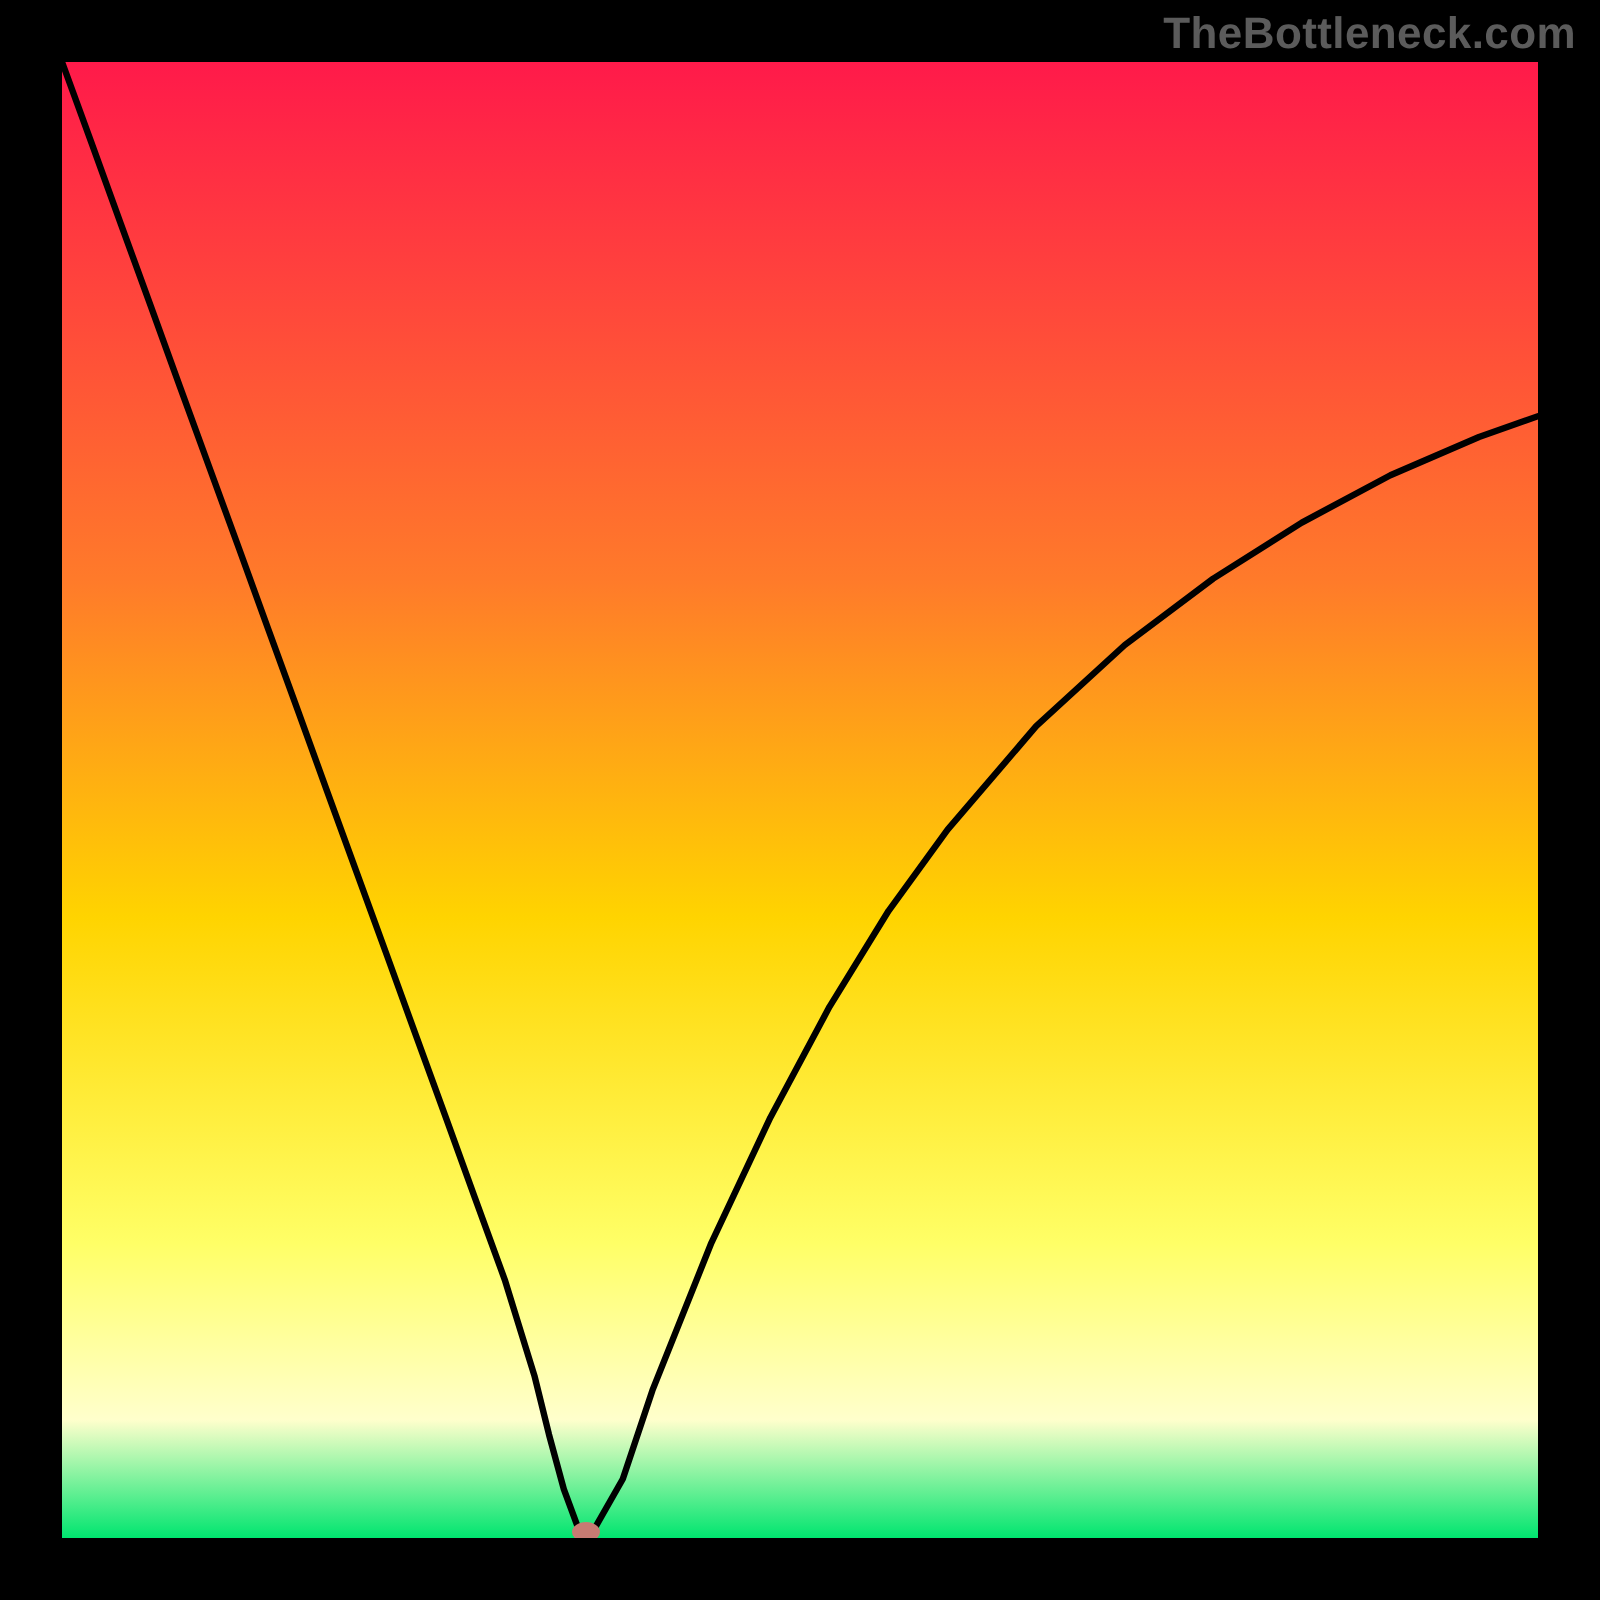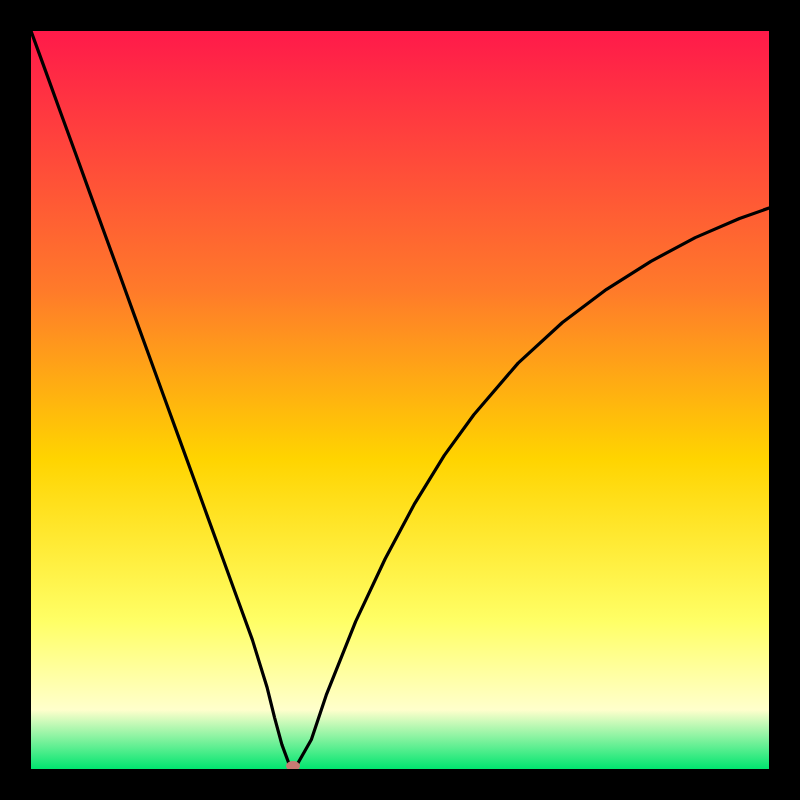--- a/index.html
+++ b/index.html
@@ -51,13 +51,14 @@
           <stop id="g3" offset="80%" stop-color="#ffff66"></stop>
           <stop id="g4" offset="92%" stop-color="#ffffcc"></stop>
           <stop id="g5" offset="100%" stop-color="#00e56f"></stop>
         </linearGradient>
       </defs>
       <rect x="0" y="0" width="738" height="738" fill="url(#bg)"></rect>
       <path id="curve" fill="none" stroke="#000000" stroke-width="3.2" stroke-linejoin="round" stroke-linecap="round" d="M0.0 0.0 L14.8 40.6 L29.5 81.2 L44.3 121.8 L59.0 162.4 L73.8 203.0 L88.6 243.5 L103.3 284.1 L118.1 324.7 L132.8 365.3 L147.6 405.9 L162.4 446.5 L177.1 487.1 L191.9 527.7 L206.6 568.3 L221.4 608.9 L236.2 656.8 L243.5 686.3 L250.9 713.6 L258.3 733.6 L265.7 734.3 L280.4 708.5 L295.2 664.2 L324.7 590.4 L354.2 527.7 L383.8 472.3 L413.3 424.4 L442.8 383.8 L487.1 332.1 L531.4 291.5 L575.6 258.3 L619.9 230.3 L664.2 206.6 L708.5 187.5 L738.0 177.1"></path>
       <ellipse id="marker" rx="7" ry="5" fill="#c77b73" cx="262.0" cy="735.0"></ellipse>
     </svg>
   </div>
+  <div class="watermark">TheBottleneck.com</div>
 </div>
 
 </body></html>

